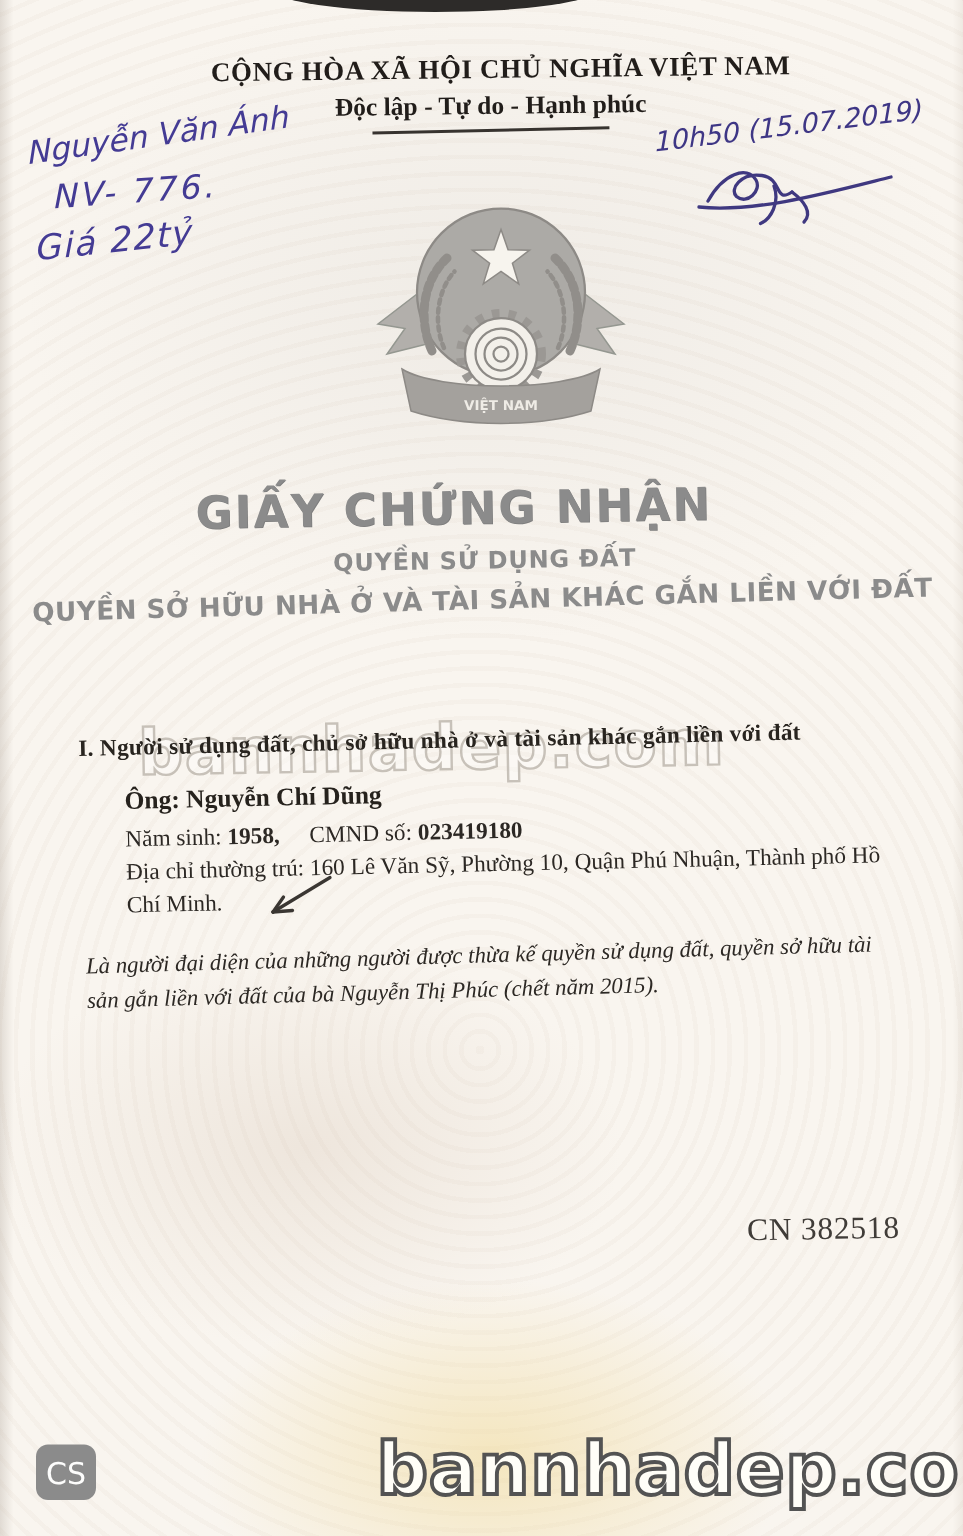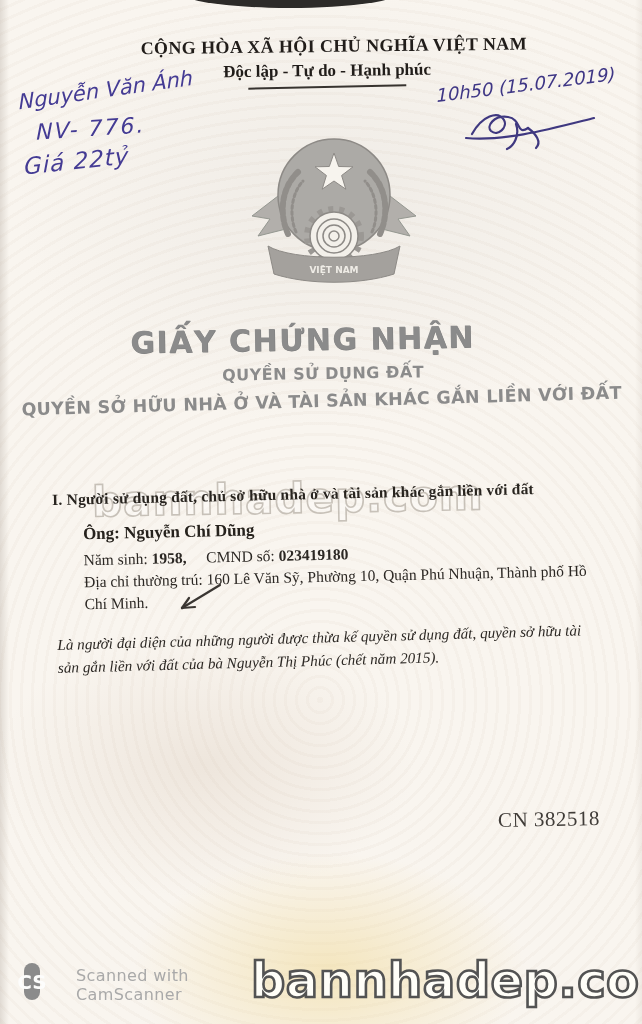--- a/index.html
+++ b/index.html
@@ -61,23 +61,23 @@
   .sec-address { margin:1px 0 0 30px; width:528px; }
   .b { font-weight:bold; }
   .gap { display:inline-block; width:12px; }
   .arrow-svg { position:absolute; left:172px; top:580px; }
   .note-italic { position:absolute; left:57px; top:633px; width:540px; font-style:italic;
     font-size:15.2px; line-height:1.52; color:#2c2824; transform:rotate(-1.6deg);
     transform-origin:left top; }
   .serial { position:absolute; left:498px; top:807px; font-size:21px; letter-spacing:0.5px;
     color:#403c38; transform:rotate(-1deg); white-space:nowrap; }
   
-  .cs-logo { position:absolute; left:24px; top:963px; width:16px; height:37px;
+  .cs-logo { position:absolute; left:24px; top:963px; width:40px; height:37px;
     background:#8b8b8b; border-radius:8px; display:flex; align-items:center; justify-content:center;
-    font-family:"DejaVu Sans",sans-serif; font-weight:bold; font-size:20px; color:#fdfdfc; }
+    font-family:"DejaVu Sans",sans-serif; font-weight:normal; font-size:20px; color:#fdfdfc; }
   .cs-text { position:absolute; left:76px; top:966px; font-family:"DejaVu Sans","Liberation Sans",sans-serif;
     font-size:16px; line-height:1.2; color:#a9a9a9; letter-spacing:0.4px; }
   .wm-big { position:absolute; left:251px; top:952px; font-family:"DejaVu Sans",sans-serif;
     font-weight:bold; font-size:48px; letter-spacing:0.5px; white-space:nowrap;
     color:#fffef8; -webkit-text-stroke:2.6px #535353; }
 </style>
 </head>
 <body>
 
 <div class="page">
@@ -165,19 +165,15 @@
     </g>
   </svg>
 
   <div class="note-italic">Là người đại diện của những người được thừa kế quyền sử dụng đất, quyền sở hữu tài sản gắn liền với đất của bà Nguyễn Thị Phúc (chết năm 2015).</div>
 
   <div class="serial">CN 382518</div>
 
   <div class="cs-logo">
     <span>CS</span>
   </div>
-  <div class="cs-text">
-    <div>Scanned with</div>
-    <div>CamScanner</div>
-  </div>
   <div class="wm-big">bannhadep.com</div>
 
 </div>
 
 </body></html>

